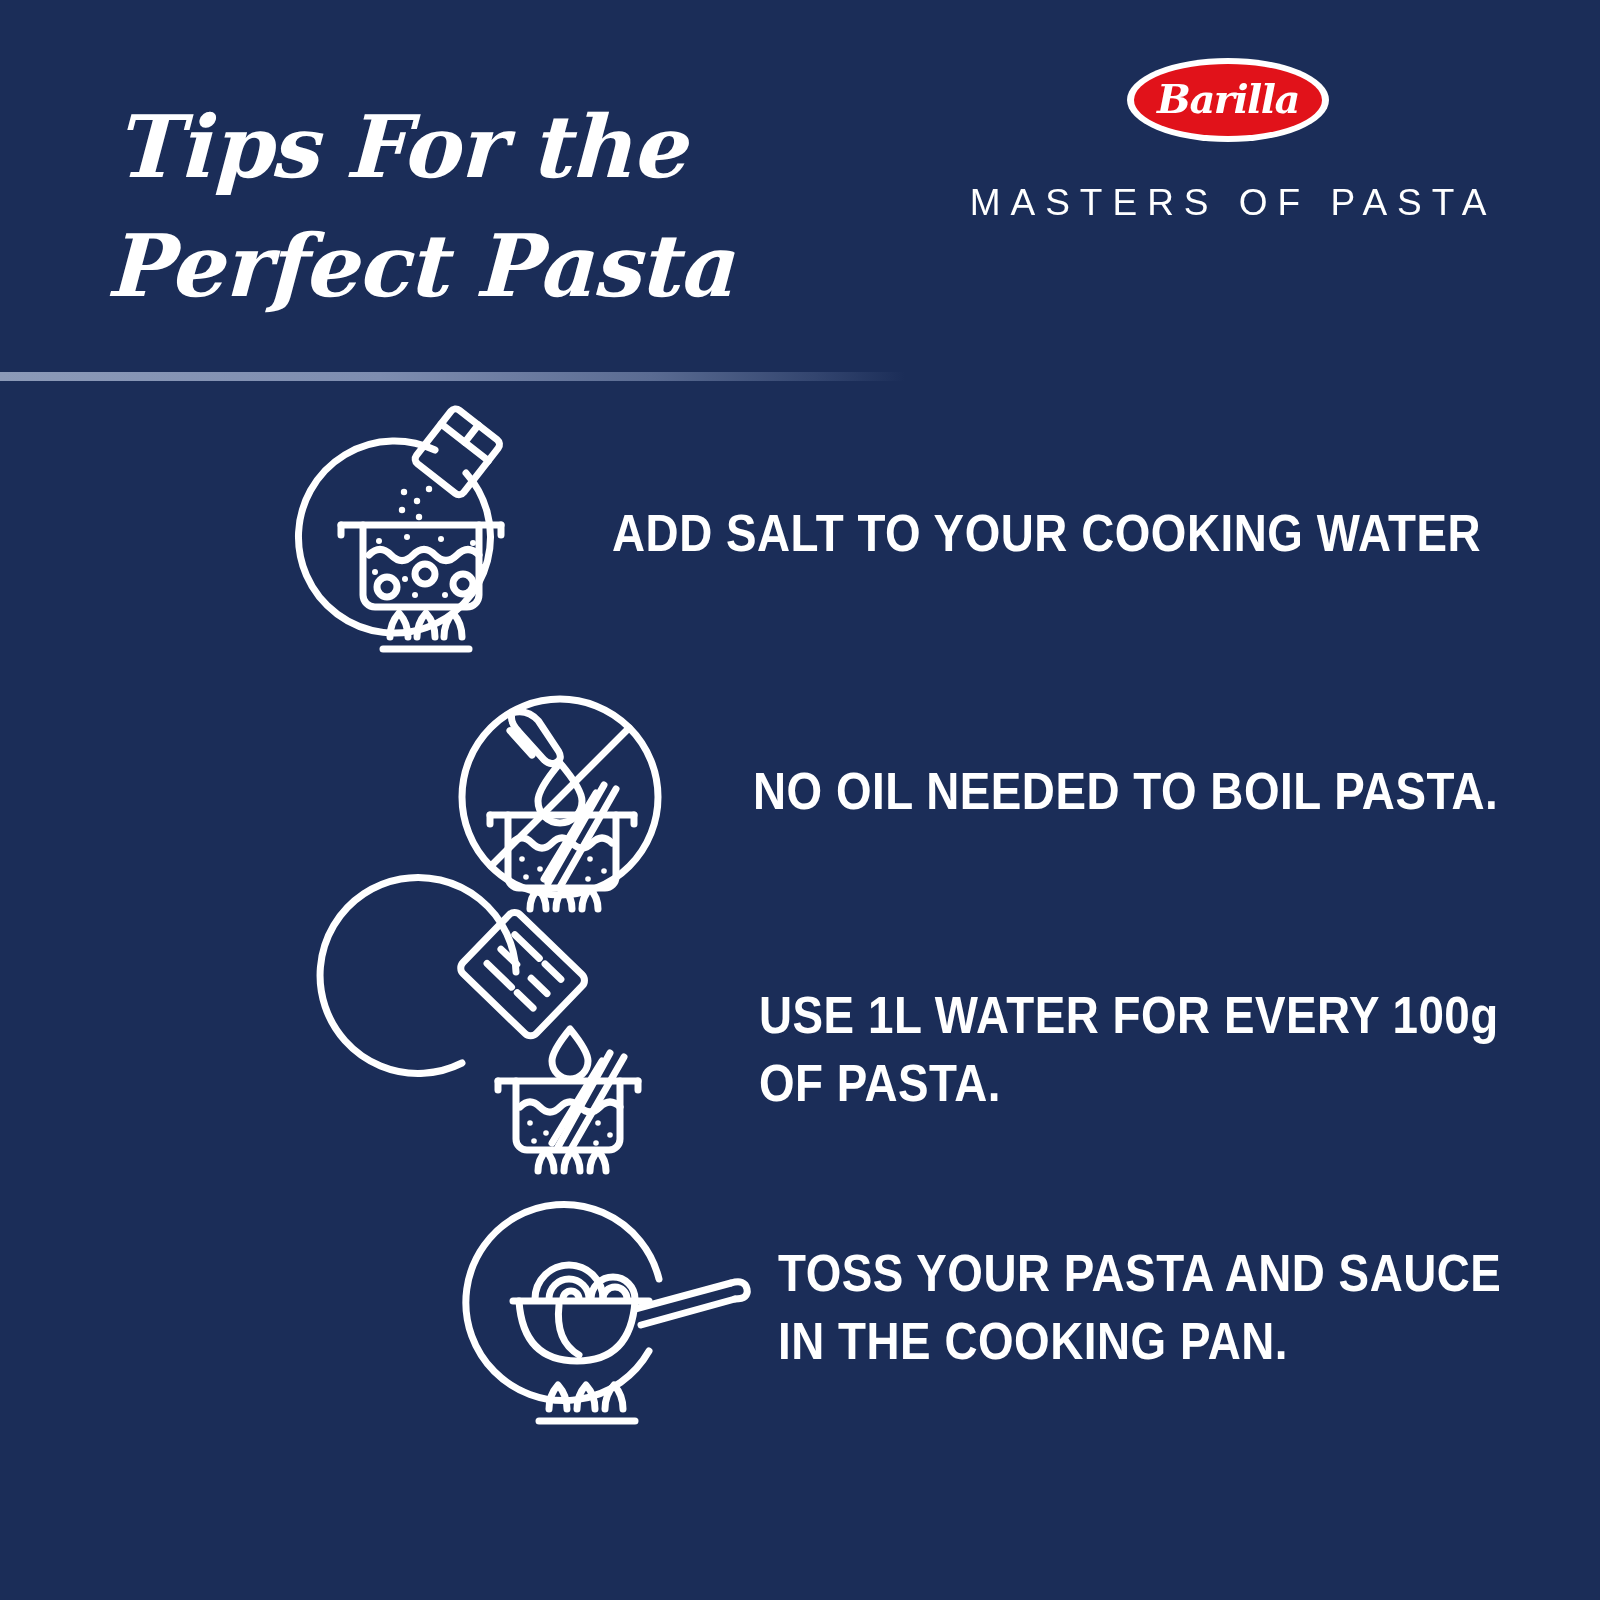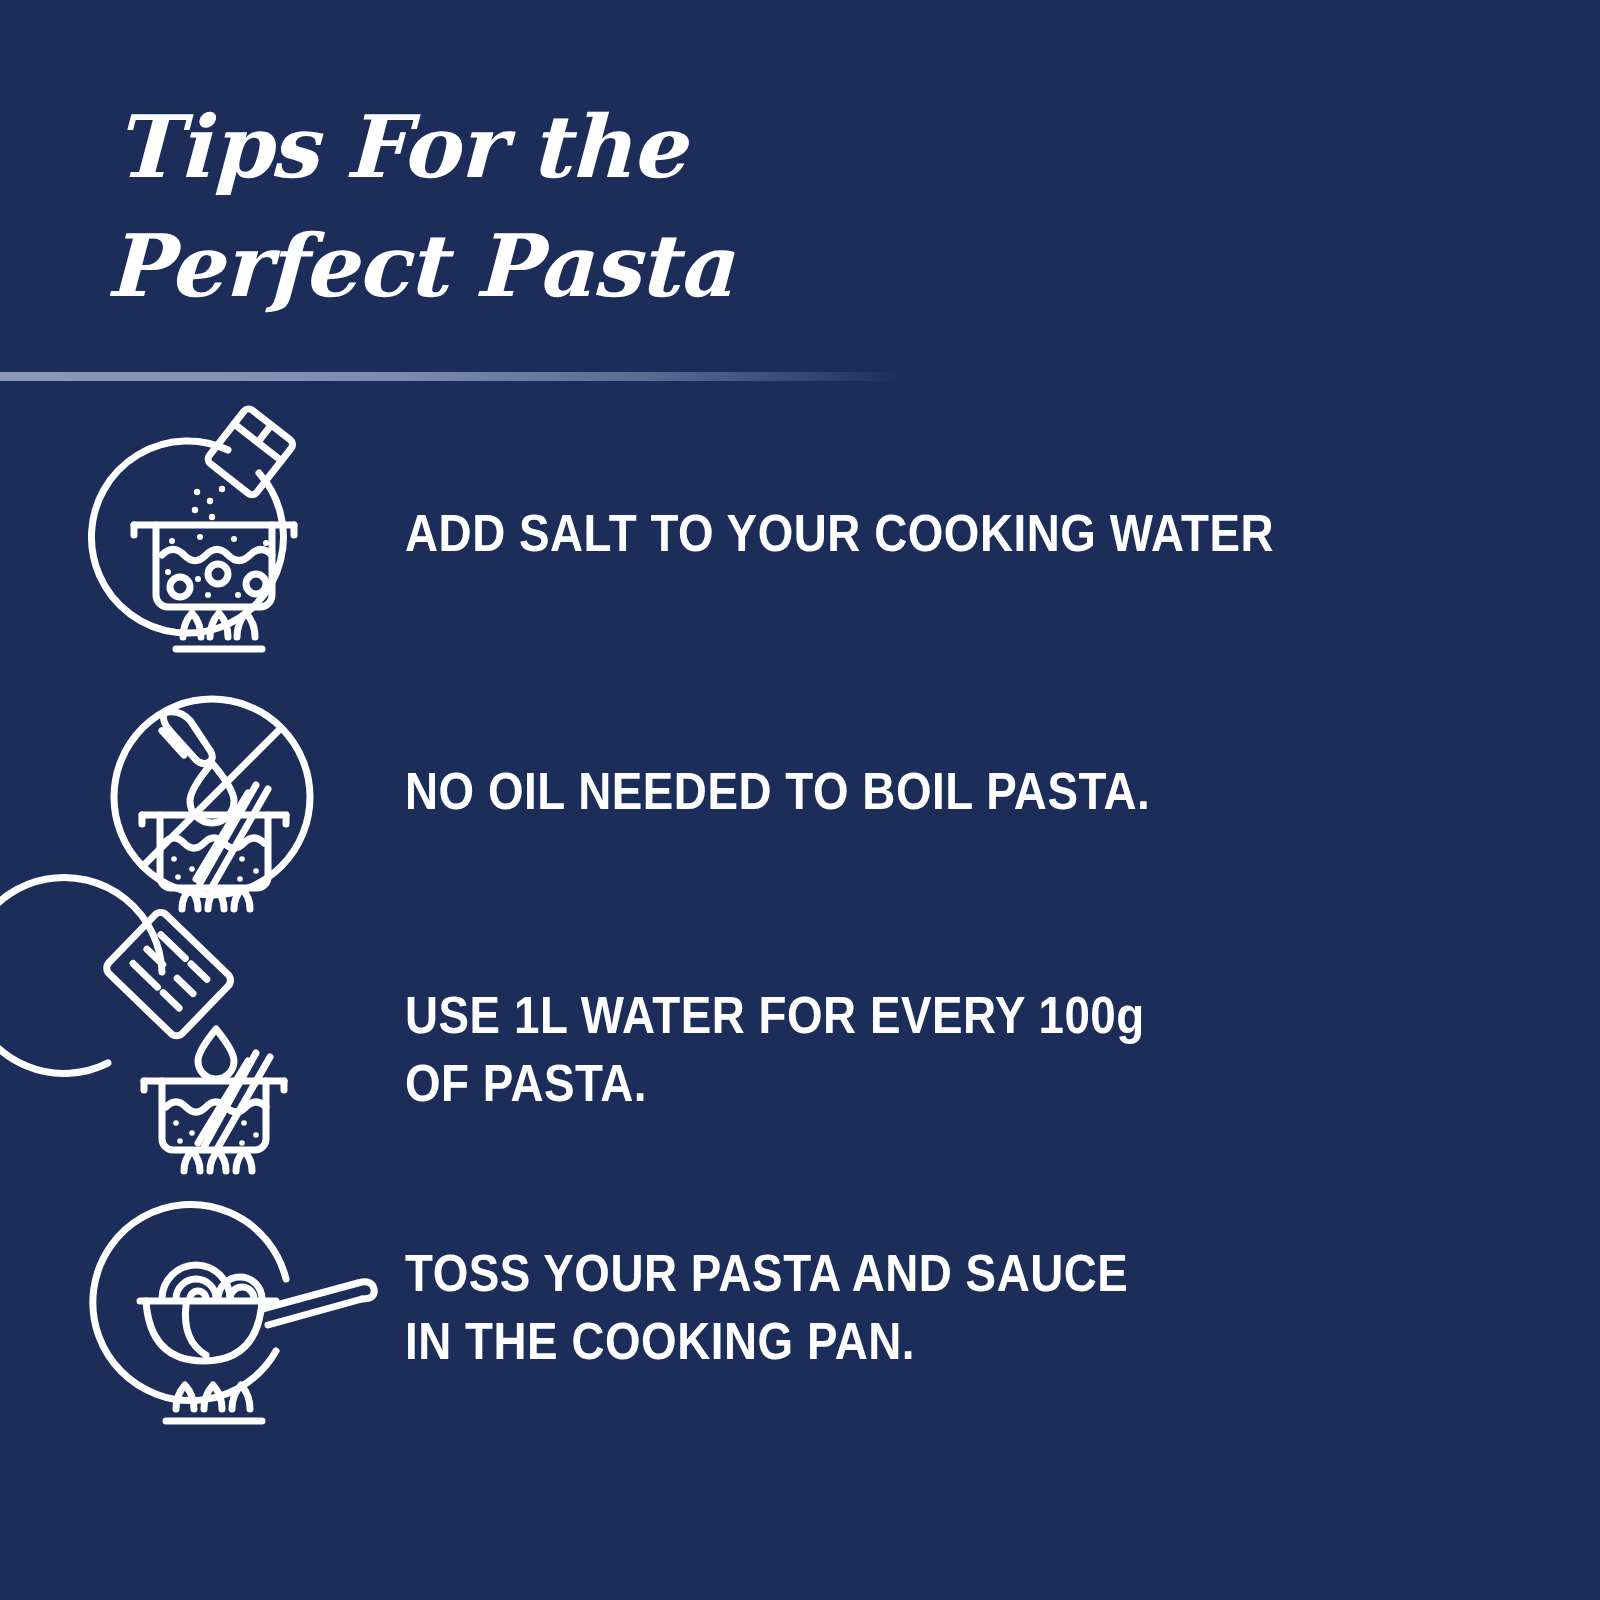--- a/index.html
+++ b/index.html
@@ -77,20 +77,21 @@
     background:linear-gradient(to right,#8c9ab8 0%,#7e8db0 42%,#5a6b92 72%,#33456f 90%,#1b2d58 100%);
   }
 
   
   .tips{position:absolute;left:0;top:405px;width:1600px;}
   .tip{
     position:relative;
     display:flex;
     align-items:center;
     height:258px;
+    justify-content:flex-end;
   }
   .tip .icon-wrap{
     position:relative;
     width:230px;height:250px;
     margin-left:100px;
     flex:0 0 auto;
   }
   .tip .icon-wrap svg{
     position:absolute;left:0;top:0;
     width:230px;height:250px;
@@ -110,20 +111,28 @@
   }
 </style>
 </head>
 <body>
 
 <div class="stage">
 
   <div class="title">Tips For the
 Perfect Pasta</div>
 
+  <div class="logo-block">
+    <div class="logo-ellipse">
+      <div class="inner">
+        <span class="logo-word">Barilla</span>
+      </div>
+    </div>
+    <div class="logo-tagline">MASTERS OF PASTA</div>
+  </div>
 
   <div class="divider"></div>
 
   <div class="tips">
 
     <div class="tip">
       <div class="icon-wrap">
         <svg viewBox="0 0 230 250" fill="none" stroke="#ffffff" stroke-width="7" stroke-linecap="round" stroke-linejoin="round">
 
           <path d="M128 41 A96 96 0 1 0 159 64"></path>

